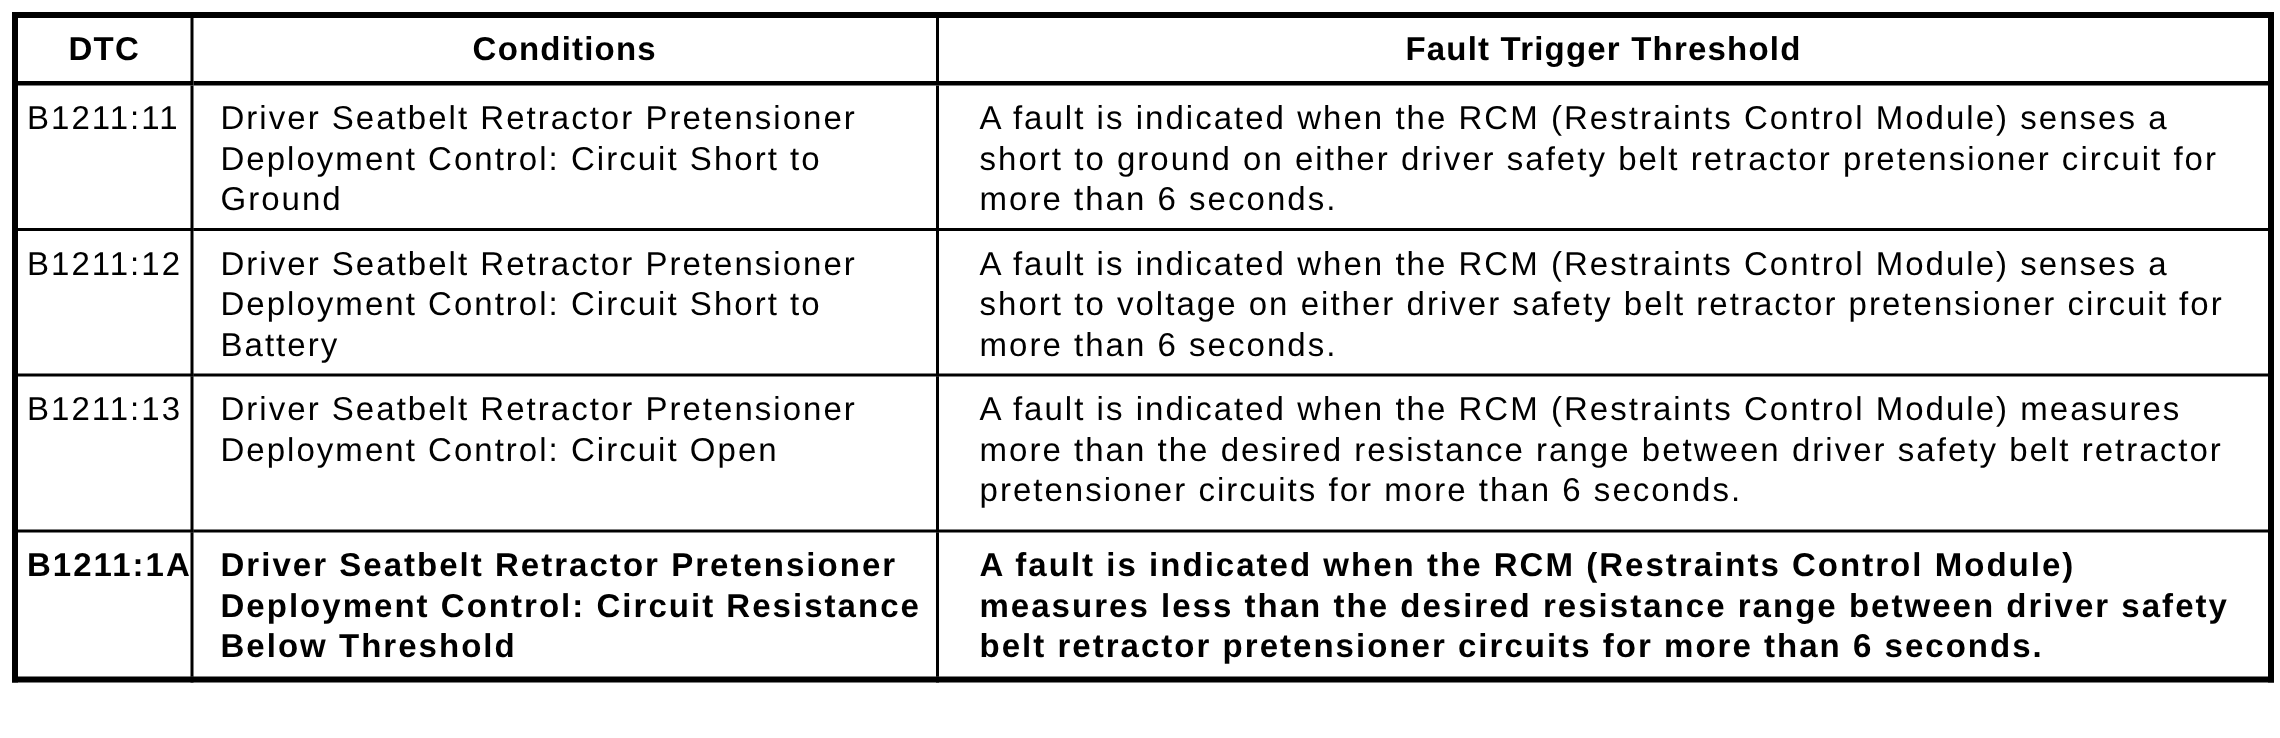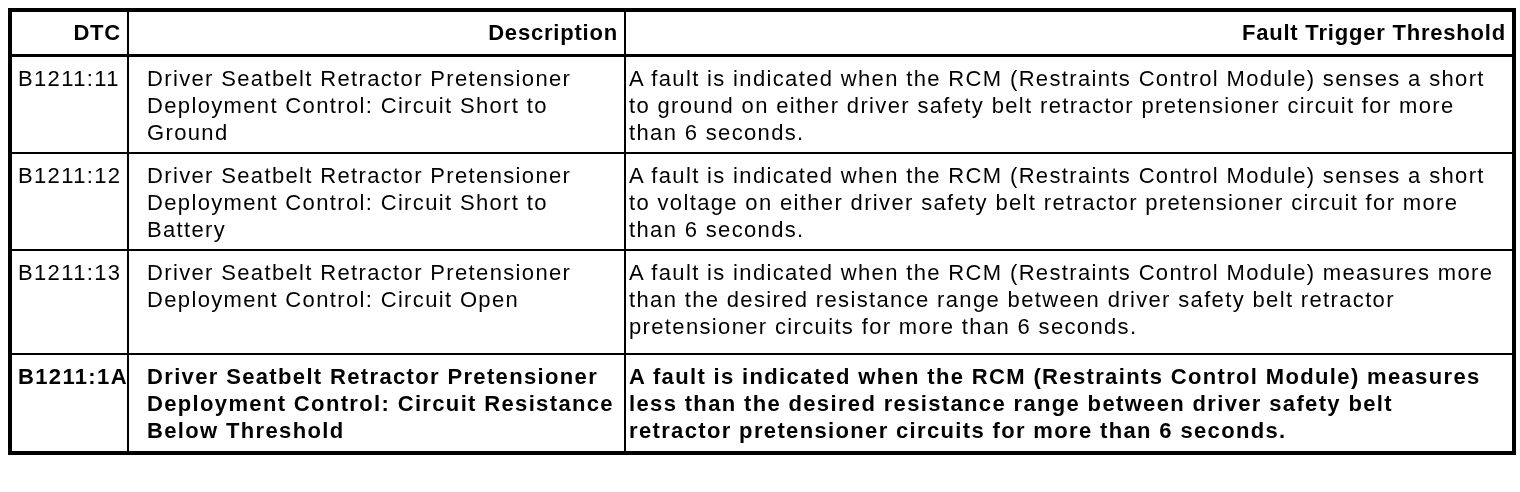--- a/index.html
+++ b/index.html
@@ -36,56 +36,56 @@
     box-sizing: border-box;
     font-size: 22px;
     line-height: 27px;
     letter-spacing: 1.35px;
     vertical-align: top;
     overflow: hidden;
   }
   table.dtc-table th {
     border-bottom: 3px solid #000000;
     font-weight: bold;
-    text-align: right;
+    text-align: center;
     vertical-align: middle;
     height: 45px;
     padding: 4px 6px;
     letter-spacing: 0.8px;
   }
   tr.body-row    { height: 74px; }
   tr.body-row-3  { height: 104px; }
   tr.body-row-4  { height: 99px; font-weight: bold; }
 
   td.cell-dtc {
     padding: 8px 2px 6px 6px;
     letter-spacing: 0;
     white-space: nowrap;
   }
   td.cell-desc {
     padding: 8px 3px 6px 18px;
   }
   td.cell-fault {
-    padding: 8px 14px 6px 3px;
+    padding: 8px 14px 6px 27px;
   }
 </style>
 </head>
 <body>
 
 <div class="table-wrap">
   <table class="dtc-table">
     <colgroup>
       <col class="col-dtc">
       <col class="col-desc">
       <col class="col-fault">
     </colgroup>
     <thead>
       <tr class="header-row">
         <th>DTC</th>
-        <th>Description</th>
+        <th>Conditions</th>
         <th>Fault Trigger Threshold</th>
       </tr>
     </thead>
     <tbody>
       <tr class="body-row">
         <td class="cell-dtc">B1211:11</td>
         <td class="cell-desc">Driver Seatbelt Retractor Pretensioner Deployment Control: Circuit Short to Ground</td>
         <td class="cell-fault">A fault is indicated when the RCM (Restraints Control Module) senses a short to ground on either driver safety belt retractor pretensioner circuit for more than 6 seconds.</td>
       </tr>
       <tr class="body-row">

